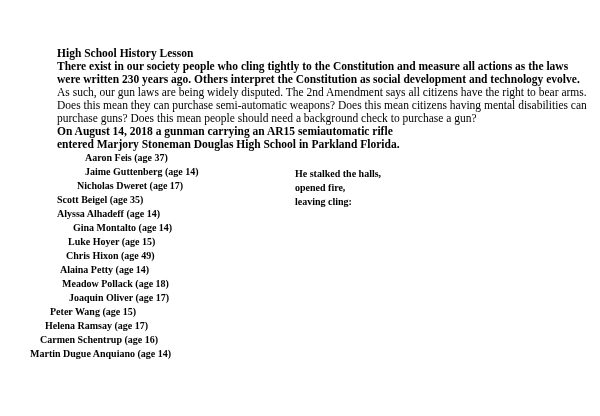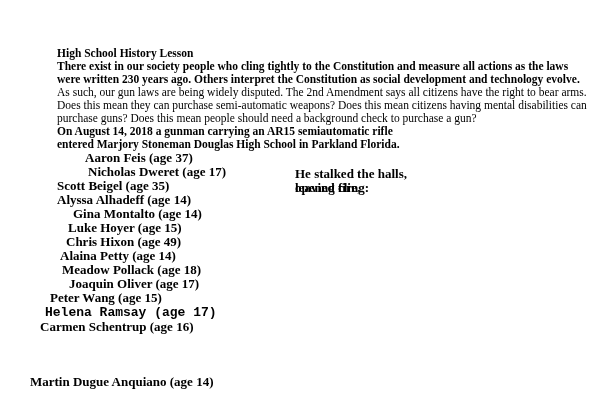--- a/index.html
+++ b/index.html
@@ -21,21 +21,21 @@
     line-height:13px;
     white-space:nowrap;
     font-family:Liberation Serif, serif;
   }
   .bold{font-weight:bold;}
   .title{font-weight:bold;}
   .victims{margin-top:0;}
   .victim-row{
     position:relative;
     font-weight:bold;
-    font-size:13px;
+    font-size:10px;
     line-height:14px;
     white-space:nowrap;
   }
   .victim-name{display:inline-block;}
   .side-text{
     position:absolute;
     left:238px;
     top:16px;
     font-weight:bold;
   }
@@ -58,29 +58,29 @@
     <div class="line">purchase guns? Does this mean people should need a background check to purchase a gun?</div>
   </div>
 
   <div>
     <div class="line bold">On August 14, 2018 a gunman carrying an AR15 semiautomatic rifle</div>
     <div class="line bold">entered Marjory Stoneman Douglas High School in Parkland Florida.</div>
   </div>
 
   <div class="victims" id="victims">
       <div class="victim-row"><span class="victim-name" style="margin-left: 28px;">Aaron Feis (age 37)</span><span class="side-text">He stalked the halls,</span></div>
-      <div class="victim-row"><span class="side-text">opened fire,</span></div>
-      <div class="victim-row"><span class="victim-name" style="margin-left: 31px;">Nicholas Dweret (age 17)</span><span class="side-text">leaving cling:</span></div>
+      <div class="victim-row"><span class="victim-name" style="margin-left: 28px;">Jaime Guttenberg (age 14)</span><span class="side-text">opened fire,</span></div>
+      <div class="victim-row"><span class="victim-name" style="margin-left: 20px;">Nicholas Dweret (age 17)</span><span class="side-text">leaving cling:</span></div>
       <div class="victim-row"><span class="victim-name" style="">Scott Beigel (age 35)</span></div>
       <div class="victim-row"><span class="victim-name" style="">Alyssa Alhadeff (age 14)</span></div>
       <div class="victim-row"><span class="victim-name" style="margin-left: 16px;">Gina Montalto (age 14)</span></div>
       <div class="victim-row"><span class="victim-name" style="margin-left: 11px;">Luke Hoyer (age 15)</span></div>
       <div class="victim-row"><span class="victim-name" style="margin-left: 9px;">Chris Hixon (age 49)</span></div>
       <div class="victim-row"><span class="victim-name" style="margin-left: 3px;">Alaina Petty (age 14)</span></div>
       <div class="victim-row"><span class="victim-name" style="margin-left: 5px;">Meadow Pollack (age 18)</span></div>
       <div class="victim-row"><span class="victim-name" style="margin-left: 12px;">Joaquin Oliver (age 17)</span></div>
       <div class="victim-row"><span class="victim-name" style="margin-left: -7px;">Peter Wang (age 15)</span></div>
-      <div class="victim-row"><span class="victim-name" style="margin-left: -12px; font-family: Liberation Mono, monospace;">Helena Ramsay (age 17)</span></div>
+      <div class="victim-row"><span class="victim-name" style="margin-left: -12px;">Helena Ramsay (age 17)</span></div>
       <div class="victim-row"><span class="victim-name" style="margin-left: -17px;">Carmen Schentrup (age 16)</span></div>
-      <div class="victim-row"><span class="victim-name" style="margin-left: -27px; margin-top: 41px;">Martin Dugue Anquiano (age 14)</span></div>
+      <div class="victim-row"><span class="victim-name" style="margin-left: -27px;">Martin Dugue Anquiano (age 14)</span></div>
     </div>
 
 </div>
 
 </body></html>

